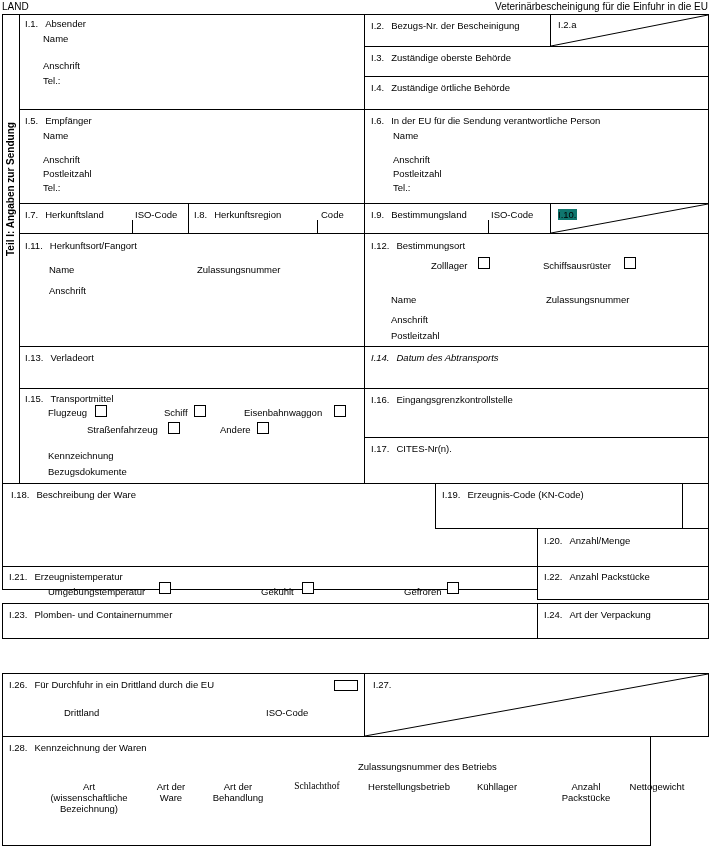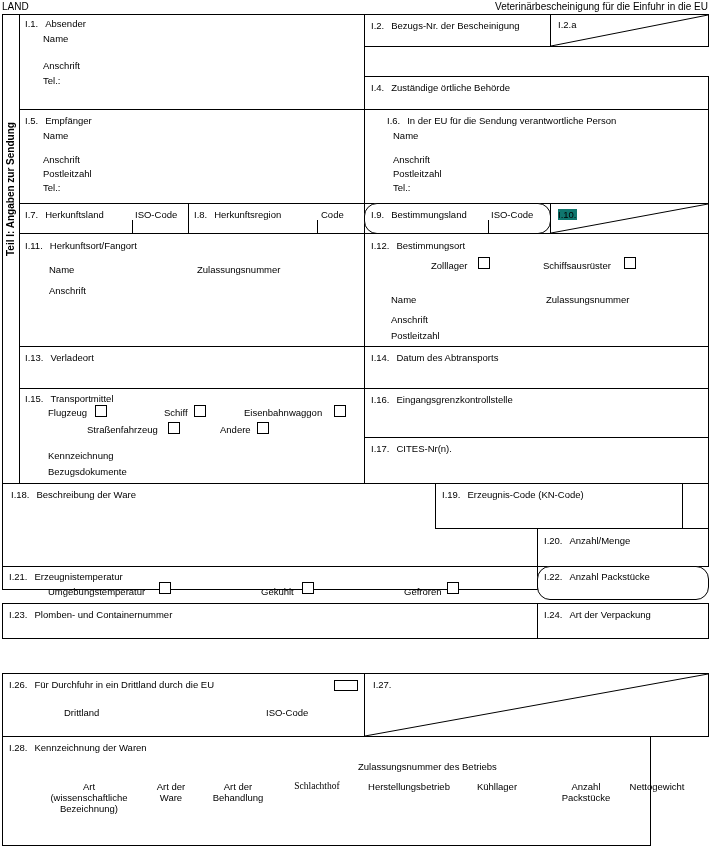--- a/index.html
+++ b/index.html
@@ -42,52 +42,55 @@
   <div class="cell" style="left:364px;top:14px;width:187px;height:33px;">
     <span class="t nw" style="left:6px;top:5px;"><span class="code">I.2.</span><span>Bezugs-Nr. der Bescheinigung</span></span>
   </div>
   <div class="cell" style="left:550px;top:14px;width:159px;height:33px;">
     <svg class="diag">
         <line x1="0" y1="100%" x2="100%" y2="0" stroke="#000" stroke-width="1"></line>
       </svg>
     <span class="t nw" style="left:7px;top:4px;background:#fff;">I.2.a</span>
   </div>
 
+  <div class="cell" style="left:364px;top:46px;width:345px;height:31px;">
+    <span class="t nw" style="left:6px;top:5px;"><span class="code">I.3.</span><span>Zuständige oberste Behörde</span></span>
+  </div>
 
   <div class="cell" style="left:364px;top:76px;width:345px;height:34px;">
     <span class="t nw" style="left:6px;top:5px;"><span class="code">I.4.</span><span>Zuständige örtliche Behörde</span></span>
   </div>
 
   <div class="cell" style="left:19px;top:109px;width:346px;height:95px;">
     <span class="t nw" style="left:5px;top:5px;"><span class="code">I.5.</span><span>Empfänger</span></span>
     <span class="t nw" style="left:23px;top:20px;">Name</span>
     <span class="t nw" style="left:23px;top:44px;">Anschrift</span>
     <span class="t nw" style="left:23px;top:58px;">Postleitzahl</span>
     <span class="t nw" style="left:23px;top:72px;">Tel.:</span>
   </div>
 
   <div class="cell" style="left:364px;top:109px;width:345px;height:95px;">
-    <span class="t nw" style="left:6px;top:5px;margin-left:16px;"><span class="code">I.6.</span><span>In der EU für die Sendung verantwortliche Person</span></span>
+    <span class="t nw" style="left:6px;top:5px;"><span class="code">I.6.</span><span>In der EU für die Sendung verantwortliche Person</span></span>
     <span class="t nw" style="left:28px;top:20px;">Name</span>
     <span class="t nw" style="left:28px;top:44px;">Anschrift</span>
     <span class="t nw" style="left:28px;top:58px;">Postleitzahl</span>
     <span class="t nw" style="left:28px;top:72px;">Tel.:</span>
   </div>
 
   <div class="cell" style="left:19px;top:203px;width:170px;height:31px;">
     <span class="t nw" style="left:5px;top:5px;"><span class="code">I.7.</span><span>Herkunftsland</span></span>
     <span class="t nw" style="left:115px;top:5px;">ISO-Code</span>
     <span class="tick" style="left:112px;top:16px;"></span>
   </div>
   <div class="cell" style="left:188px;top:203px;width:177px;height:31px;">
     <span class="t nw" style="left:5px;top:5px;"><span class="code">I.8.</span><span>Herkunftsregion</span></span>
     <span class="t nw" style="left:132px;top:5px;">Code</span>
     <span class="tick" style="left:128px;top:16px;"></span>
   </div>
-  <div class="cell" style="left:364px;top:203px;width:187px;height:31px;border-radius:13px;">
+  <div class="cell" style="left:364px;top:203px;width:187px;height:31px;">
     <span class="t nw" style="left:6px;top:5px;"><span class="code">I.9.</span><span>Bestimmungsland</span></span>
     <span class="t nw" style="left:126px;top:5px;">ISO-Code</span>
     <span class="tick" style="left:123px;top:16px;"></span>
   </div>
   <div class="cell" style="left:550px;top:203px;width:159px;height:31px;">
     <svg class="diag">
         <line x1="0" y1="100%" x2="100%" y2="0" stroke="#000" stroke-width="1"></line>
       </svg>
     <span class="t nw" style="left:7px;top:5px;background:#0f766e;">I.10.</span>
   </div>
@@ -107,21 +110,21 @@
     <div class="cb" style="left:259px;top:23px;"></div>
     <span class="t nw" style="left:26px;top:60px;">Name</span>
     <span class="t nw" style="left:181px;top:60px;">Zulassungsnummer</span>
     <span class="t nw" style="left:26px;top:80px;">Anschrift</span>
     <span class="t nw" style="left:26px;top:96px;">Postleitzahl</span>
   </div>
 
   <div class="cell" style="left:19px;top:346px;width:346px;height:43px;">
     <span class="t nw" style="left:5px;top:5px;"><span class="code">I.13.</span><span>Verladeort</span></span>
   </div>
-  <div class="cell" style="left:364px;top:346px;width:345px;height:56px;">
+  <div class="cell" style="left:364px;top:346px;width:345px;height:56px;font-style:italic;">
     <span class="t nw" style="left:6px;top:5px;"><span class="code">I.14.</span><span>Datum des Abtransports</span></span>
   </div>
 
   <div class="cell" style="left:19px;top:388px;width:346px;height:96px;">
     <span class="t nw" style="left:5px;top:4px;"><span class="code">I.15.</span><span>Transportmittel</span></span>
     <span class="t nw" style="left:28px;top:18px;">Flugzeug</span>
     <div class="cb" style="left:75px;top:16px;"></div>
     <span class="t nw" style="left:144px;top:18px;">Schiff</span>
     <div class="cb" style="left:174px;top:16px;"></div>
     <span class="t nw" style="left:224px;top:18px;">Eisenbahnwaggon</span>
@@ -153,21 +156,21 @@
 
   <div class="cell" style="left:2px;top:566px;width:536px;height:24px;">
     <span class="t nw" style="left:6px;top:4px;"><span class="code">I.21.</span><span>Erzeugnistemperatur</span></span>
     <span class="t nw" style="left:45px;top:19px;">Umgebungstemperatur</span>
     <div class="cb" style="left:156px;top:15px;"></div>
     <span class="t nw" style="left:258px;top:19px;">Gekühlt</span>
     <div class="cb" style="left:299px;top:15px;"></div>
     <span class="t nw" style="left:401px;top:19px;">Gefroren</span>
     <div class="cb" style="left:444px;top:15px;"></div>
   </div>
-  <div class="cell" style="left:537px;top:566px;width:172px;height:34px;border-radius:13px;">
+  <div class="cell" style="left:537px;top:566px;width:172px;height:34px;">
     <span class="t nw" style="left:6px;top:4px;"><span class="code">I.22.</span><span>Anzahl Packstücke</span></span>
   </div>
 
   <div class="cell" style="left:2px;top:603px;width:536px;height:36px;">
     <span class="t nw" style="left:6px;top:5px;"><span class="code">I.23.</span><span>Plomben- und Containernummer</span></span>
   </div>
   <div class="cell" style="left:537px;top:603px;width:172px;height:36px;">
     <span class="t nw" style="left:6px;top:5px;"><span class="code">I.24.</span><span>Art der Verpackung</span></span>
   </div>
 

